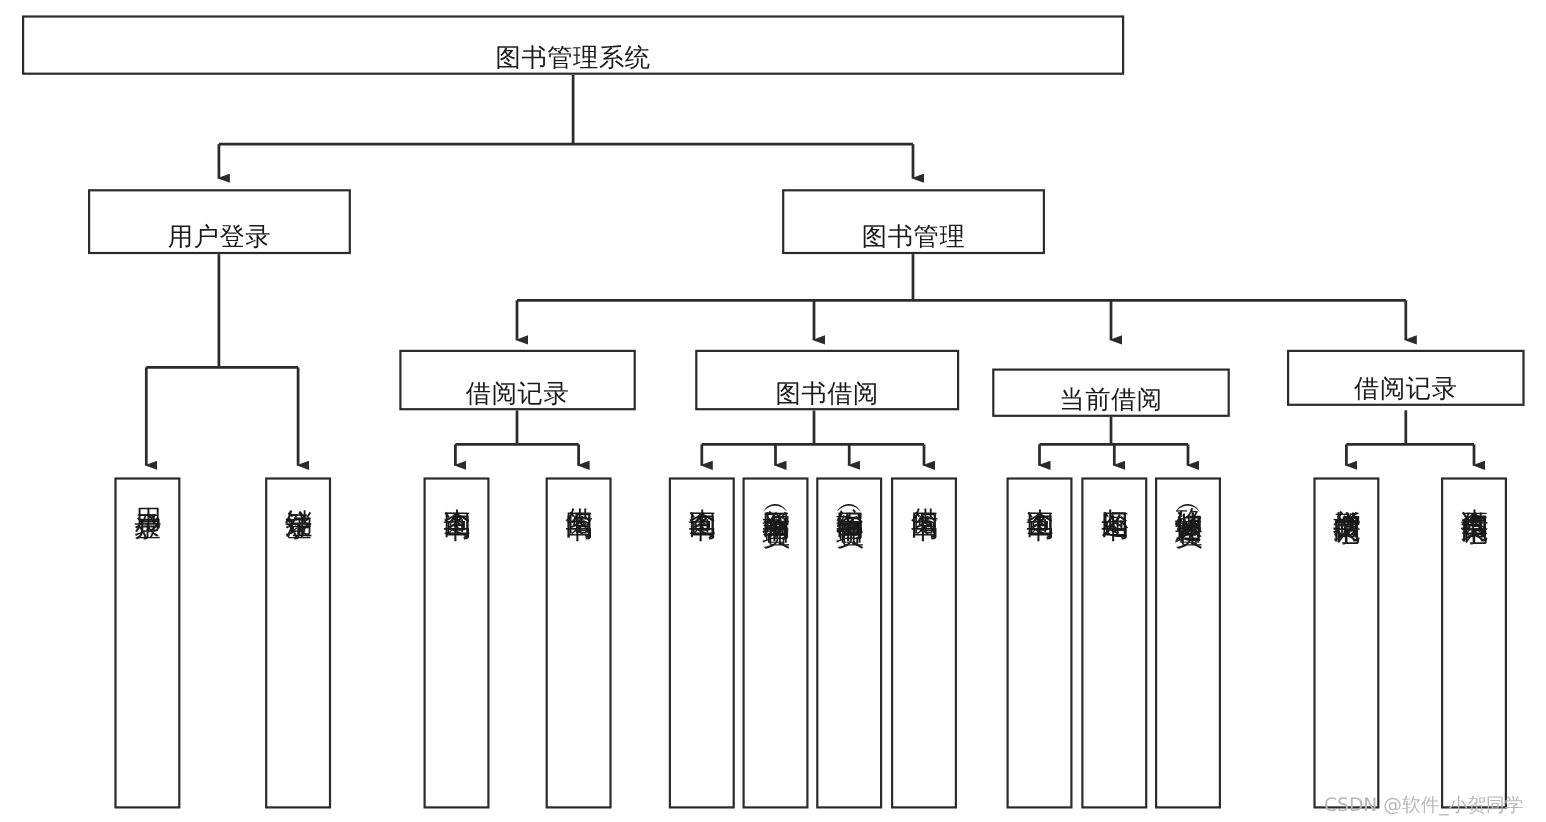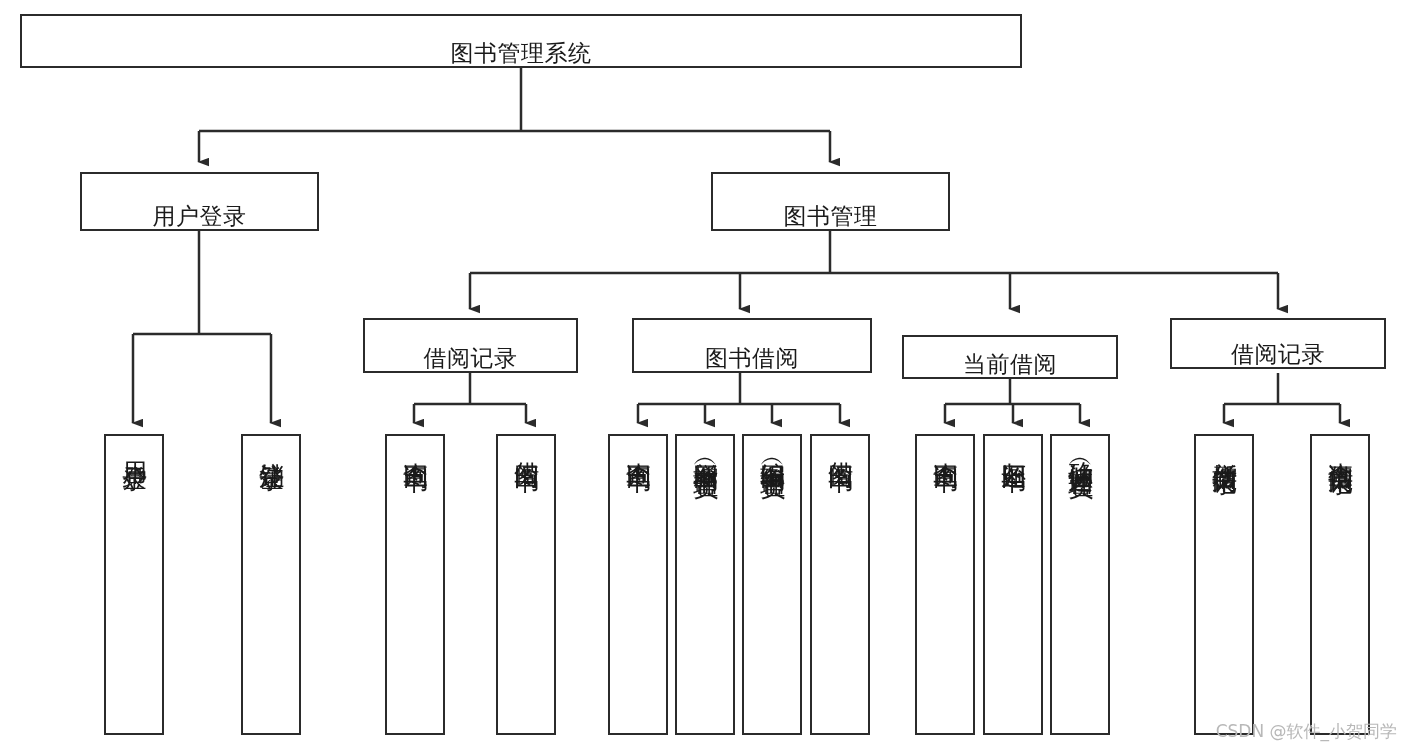--- a/index.html
+++ b/index.html
@@ -55,21 +55,21 @@
   .node.vert .label {
     writing-mode: vertical-rl;
     text-orientation: upright;
     font-size: 25px;
     line-height: 1.05;
     letter-spacing: 2px;
     white-space: nowrap;
   }
   .watermark {
     position: absolute;
-    right: 8px;
+    right: 20px;
     bottom: 4px;
     font-size: 17px;
     color: #b8b8b8;
     z-index: 9;
     white-space: nowrap;
     font-family: "DejaVu Sans", "Liberation Sans", sans-serif;
     text-align: right;
   }
 </style>
 </head>

